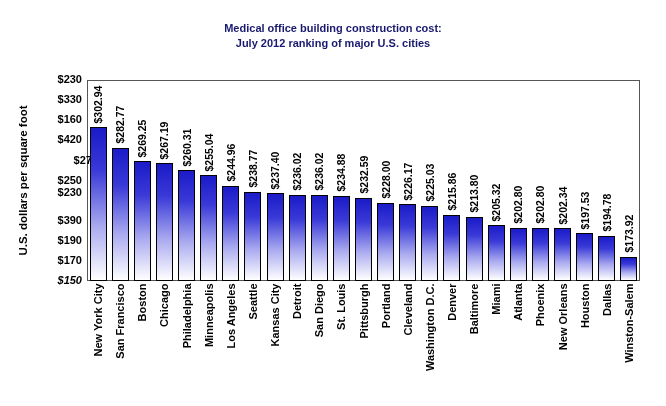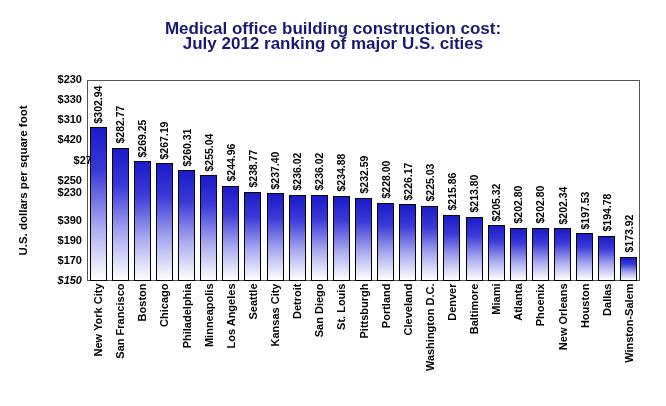--- a/index.html
+++ b/index.html
@@ -2,21 +2,21 @@
 <html><head>
 <meta charset="utf-8">
 <style>
   html,body{margin:0;padding:0;background:#fff;}
   #chart-root{
     position:relative;width:666px;height:406px;background:#ffffff;
     font-family:"Liberation Sans",sans-serif;overflow:hidden;
   }
   .title-block{
     position:absolute;left:0;top:21px;width:666px;text-align:center;
-    font-weight:bold;font-size:17px;line-height:15px;color:#191970;
+    font-weight:bold;font-size:11px;line-height:15px;color:#191970;
   }
   .plot{
     position:absolute;left:87px;top:80px;width:553px;height:201px;
     border:1px solid #555555;box-sizing:border-box;background:#ffffff;
   }
   .y-tick{
     position:absolute;left:0;width:82px;text-align:right;
     font-weight:bold;font-size:11px;color:#000;white-space:nowrap;
   }
   .bar{
@@ -46,21 +46,21 @@
 
 <div id="chart-root">
   <div class="title-block">
     <div>Medical office building construction cost:</div>
     <div>July 2012 ranking of major U.S. cities</div>
   </div>
   <div class="plot"></div>
   <div class="y-title">U.S. dollars per square foot</div>
 <div class="y-tick" style="top: 73px;">$230</div>
     <div class="y-tick" style="top: 93.1px;">$330</div>
-    <div class="y-tick" style="top: 113.2px;">$310</div>
+    <div class="y-tick" style="top: 113.2px;">$160</div>
     <div class="y-tick" style="top: 133.3px;">$420</div>
     <div class="y-tick" style="top: 154px; margin-left: 16px;">$270</div>
     <div class="y-tick" style="top: 173.5px;">$250</div>
     <div class="y-tick" style="top: 186px;">$230</div>
     <div class="y-tick" style="top: 213.7px;">$390</div>
     <div class="y-tick" style="top: 233.8px;">$190</div>
     <div class="y-tick" style="top: 253.9px;">$170</div>
     <div class="y-tick" style="top: 274px; font-style: italic;">$150</div>
     <div class="bar" style="left: 89.56px; top: 127.295px; width: 17px; height: 153.705px;"></div>
     <div class="bar-label" style="left: 77.06px; top: 95.7953px;">$302.94</div>

